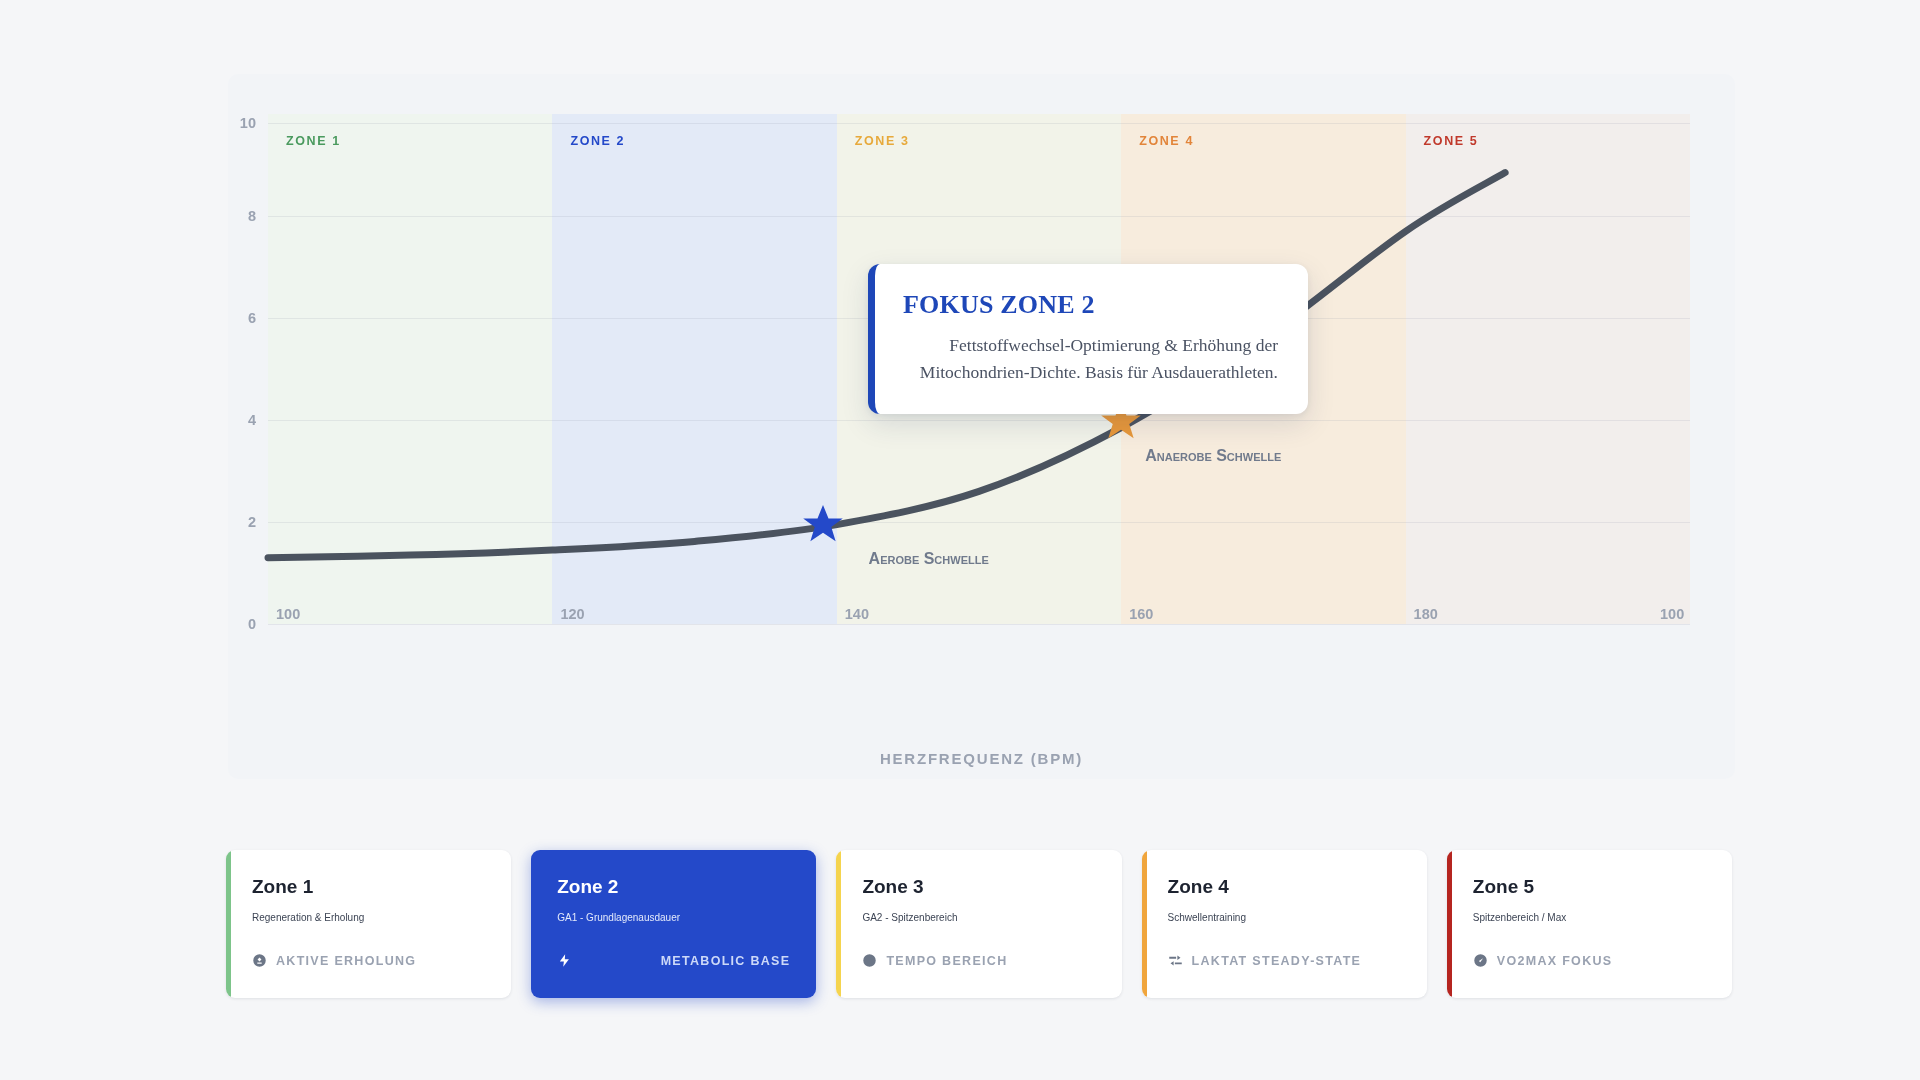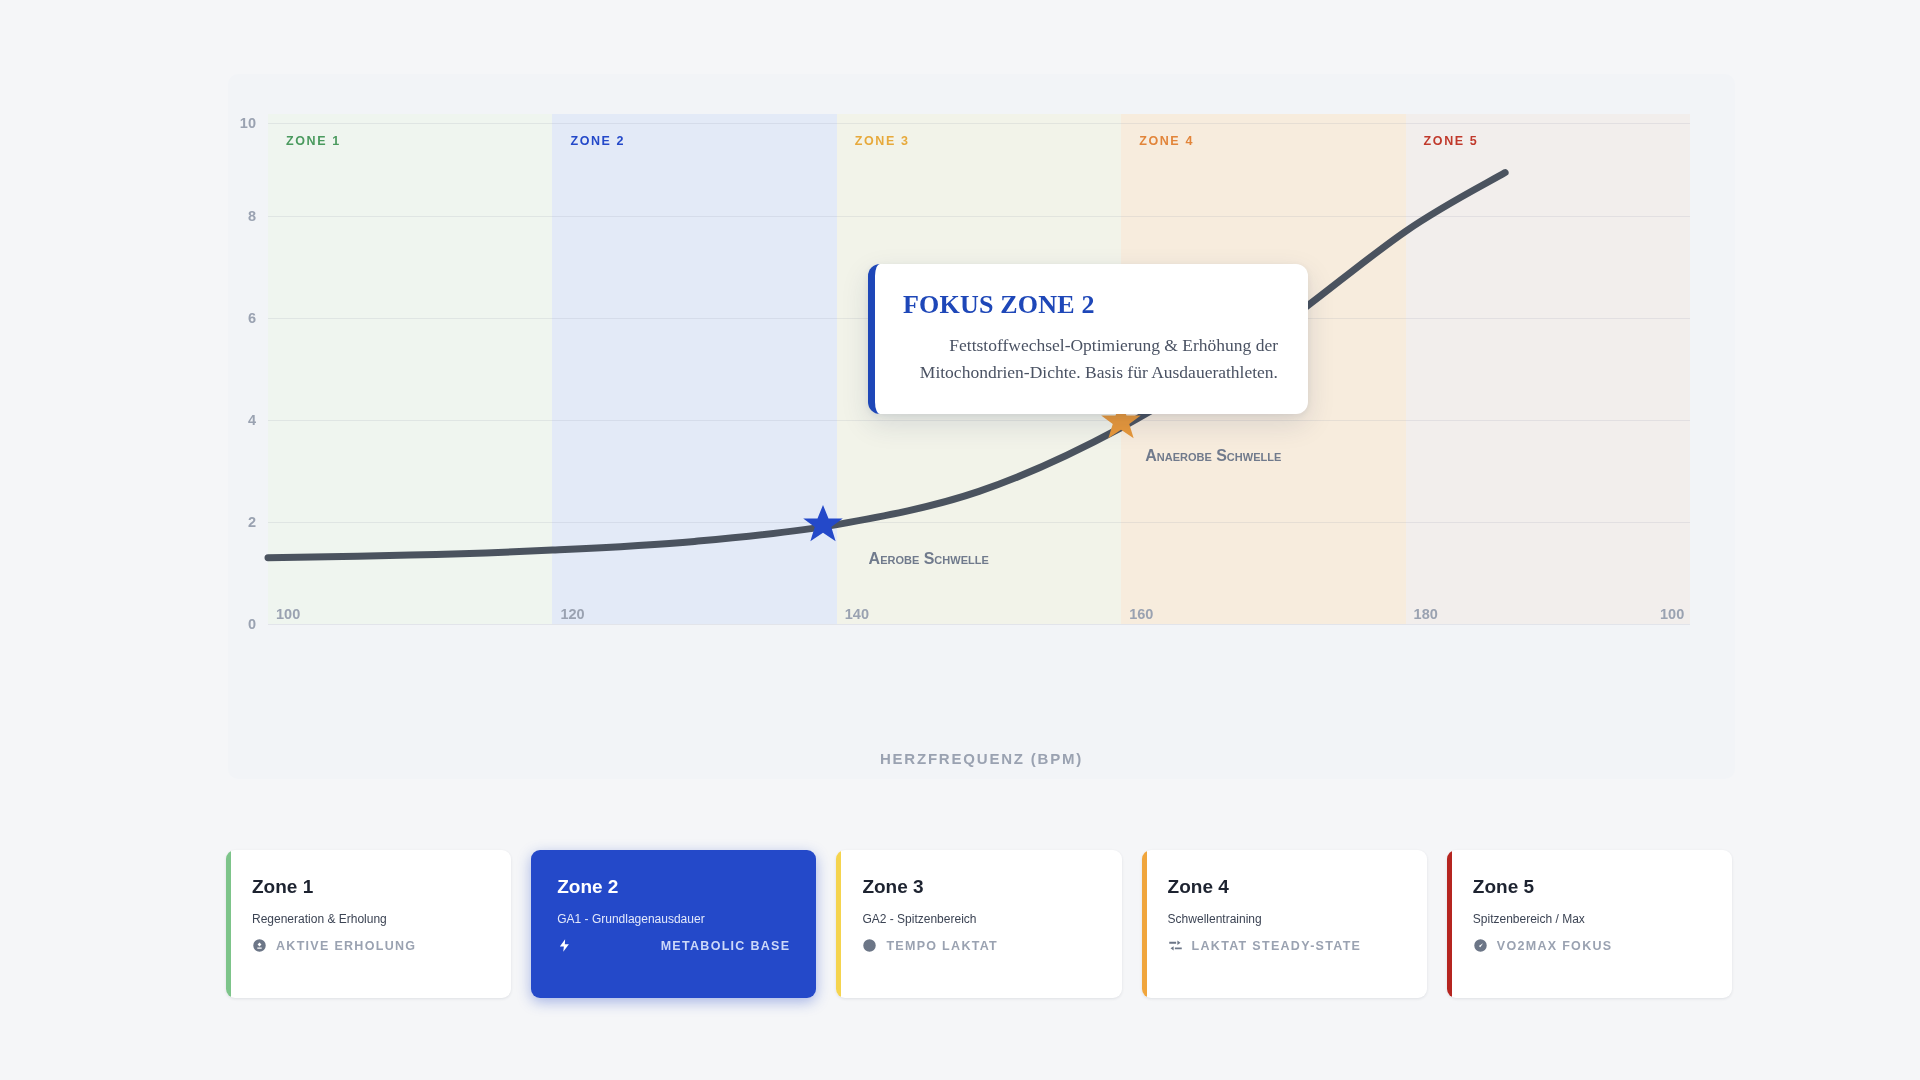--- a/index.html
+++ b/index.html
@@ -127,21 +127,21 @@
   }
   .card::before {
     content: ""; position: absolute; left: 0; top: 0; bottom: 0;
     width: 5px; border-radius: 9px 0 0 9px;
   }
   .card-title {
     font-size: 19px; font-weight: 700; color: #1d2330;
     margin-bottom: 14px;
   }
   .card-sub {
-    font-size: 12px; color: #3c4454; margin-bottom: 12px;
+    font-size: 10px; color: #3c4454; margin-bottom: 30px;
   }
   .card-tag {
     display: flex; align-items: center; gap: 9px;
     font-size: 12.5px; letter-spacing: 1.3px;
     font-weight: 600; color: #9aa2b1;
   }
   .tag-icon {
     width: 15px; height: 15px; flex: none;
     display: inline-flex; align-items: center; justify-content: center;
     color: #6c7687;
@@ -270,21 +270,21 @@
       </div>
       <div class="card" style="--accent: #f5d44e; background: rgb(255, 255, 255);">
         <div class="card-title">Zone 3</div>
         <div class="card-sub">GA2 - Spitzenbereich</div>
         <div class="card-tag">
           <span class="tag-icon">
             <svg width="15" height="15" viewBox="0 0 24 24" fill="currentColor">
               <path d="M12 2a10 10 0 100 20 10 10 0 000-20zm1 10.6V6h-2v7.4l5 3 1-1.7z"></path>
             </svg>
           </span>
-          <span>TEMPO LAKTAT</span>
+          <span>TEMPO BEREICH</span>
         </div>
         <div style="position: absolute; left: 0px; top: 0px; bottom: 0px; width: 5px; border-radius: 9px 0px 0px 9px; background: rgb(245, 212, 78);"></div>
       </div>
       <div class="card" style="--accent: #f0a53c; background: rgb(255, 255, 255);">
         <div class="card-title">Zone 4</div>
         <div class="card-sub">Schwellentraining</div>
         <div class="card-tag">
           <span class="tag-icon">
             <svg width="15" height="15" viewBox="0 0 24 24" fill="currentColor">
               <path d="M2 6h11v3H2zM11 15h11v3H11zM15 4l5 3.5-5 3.5zM9 13l-5 3.5L9 20z"></path>

